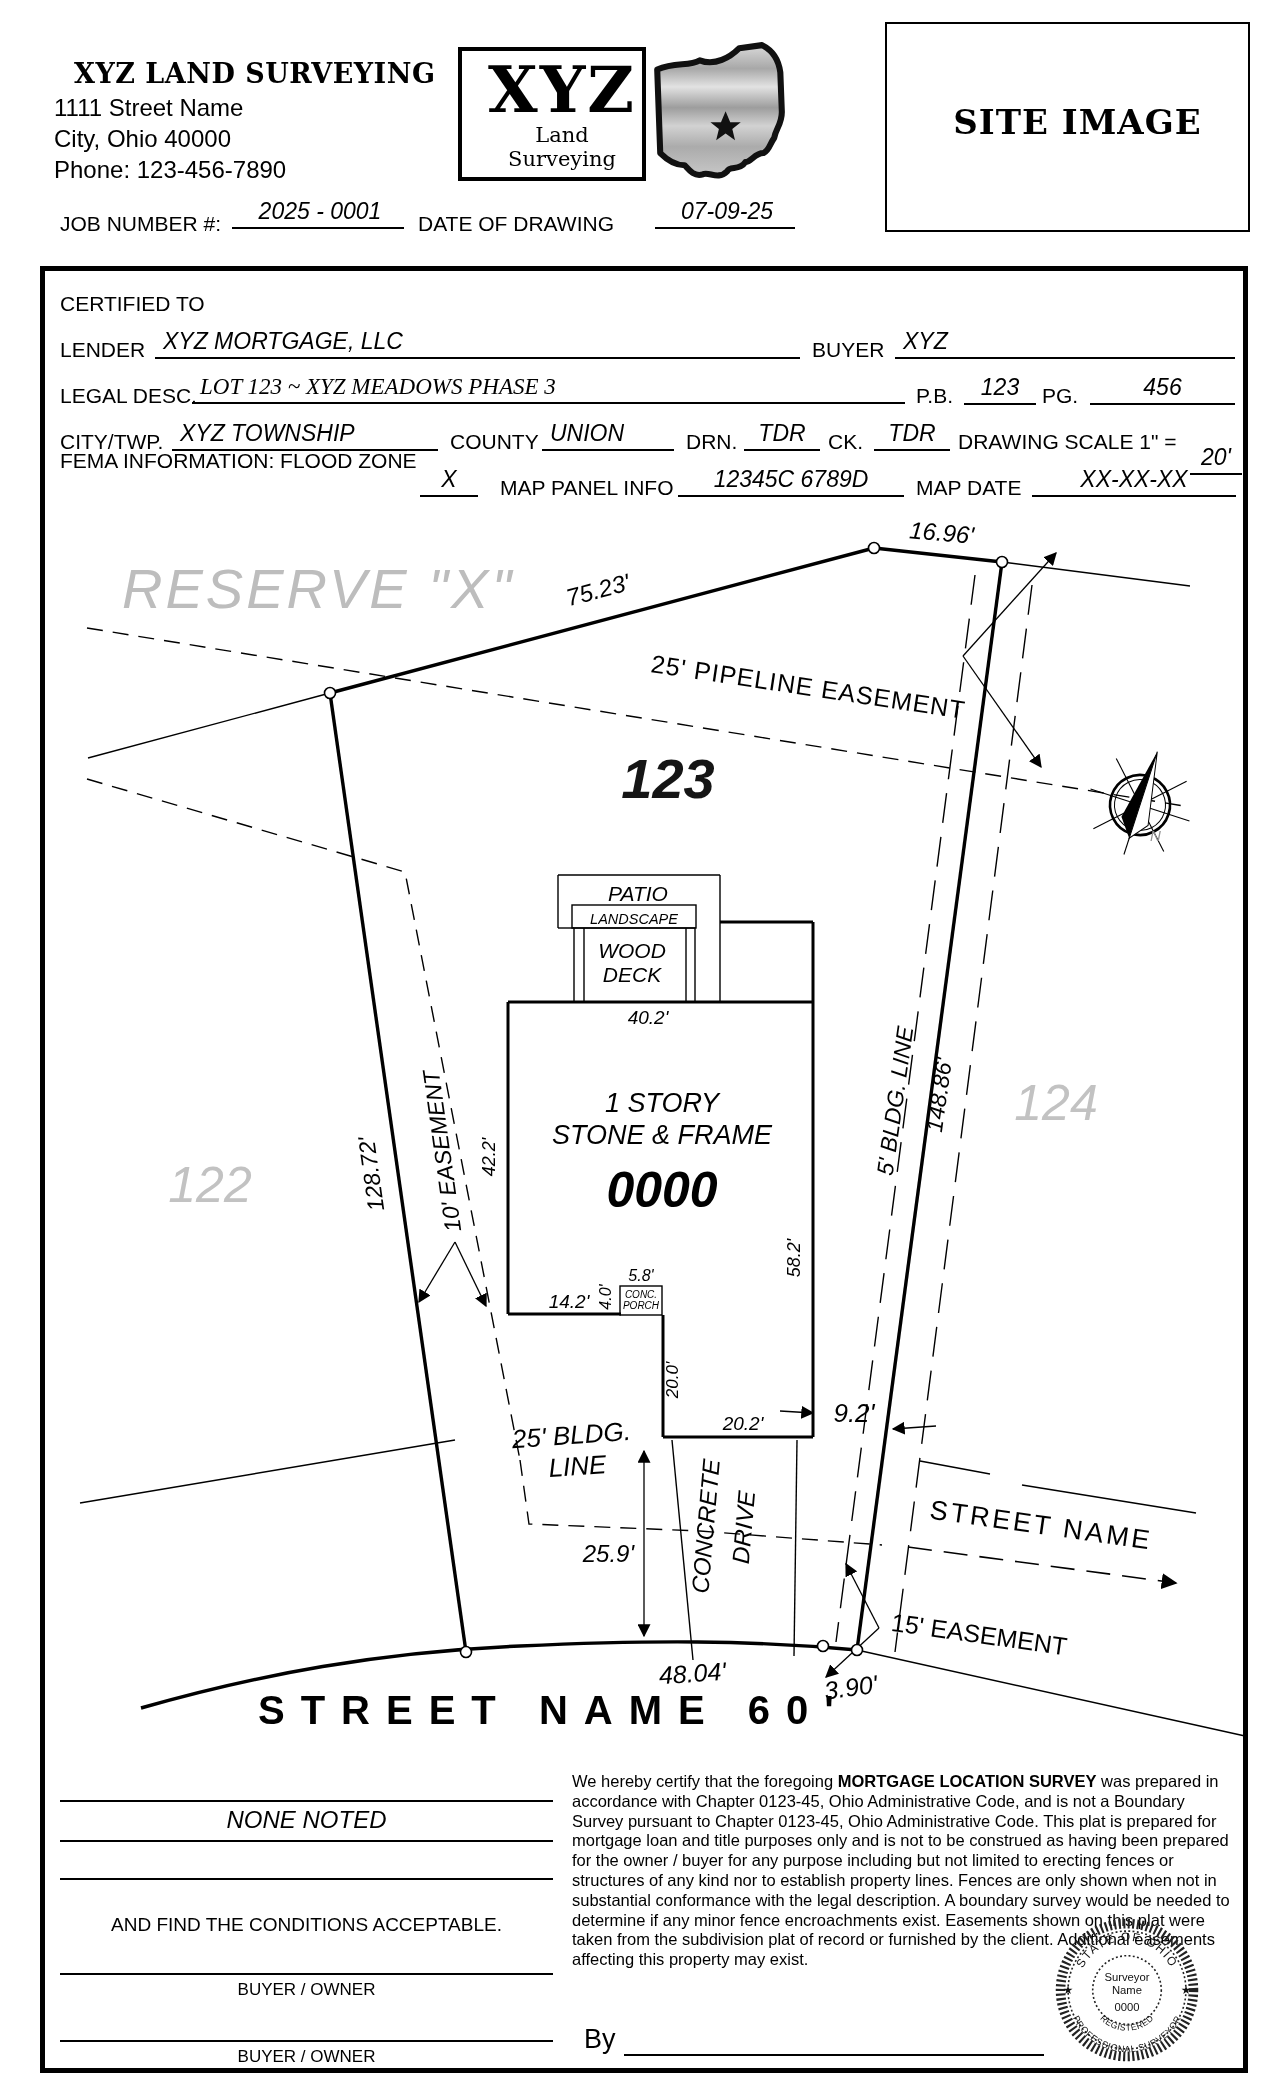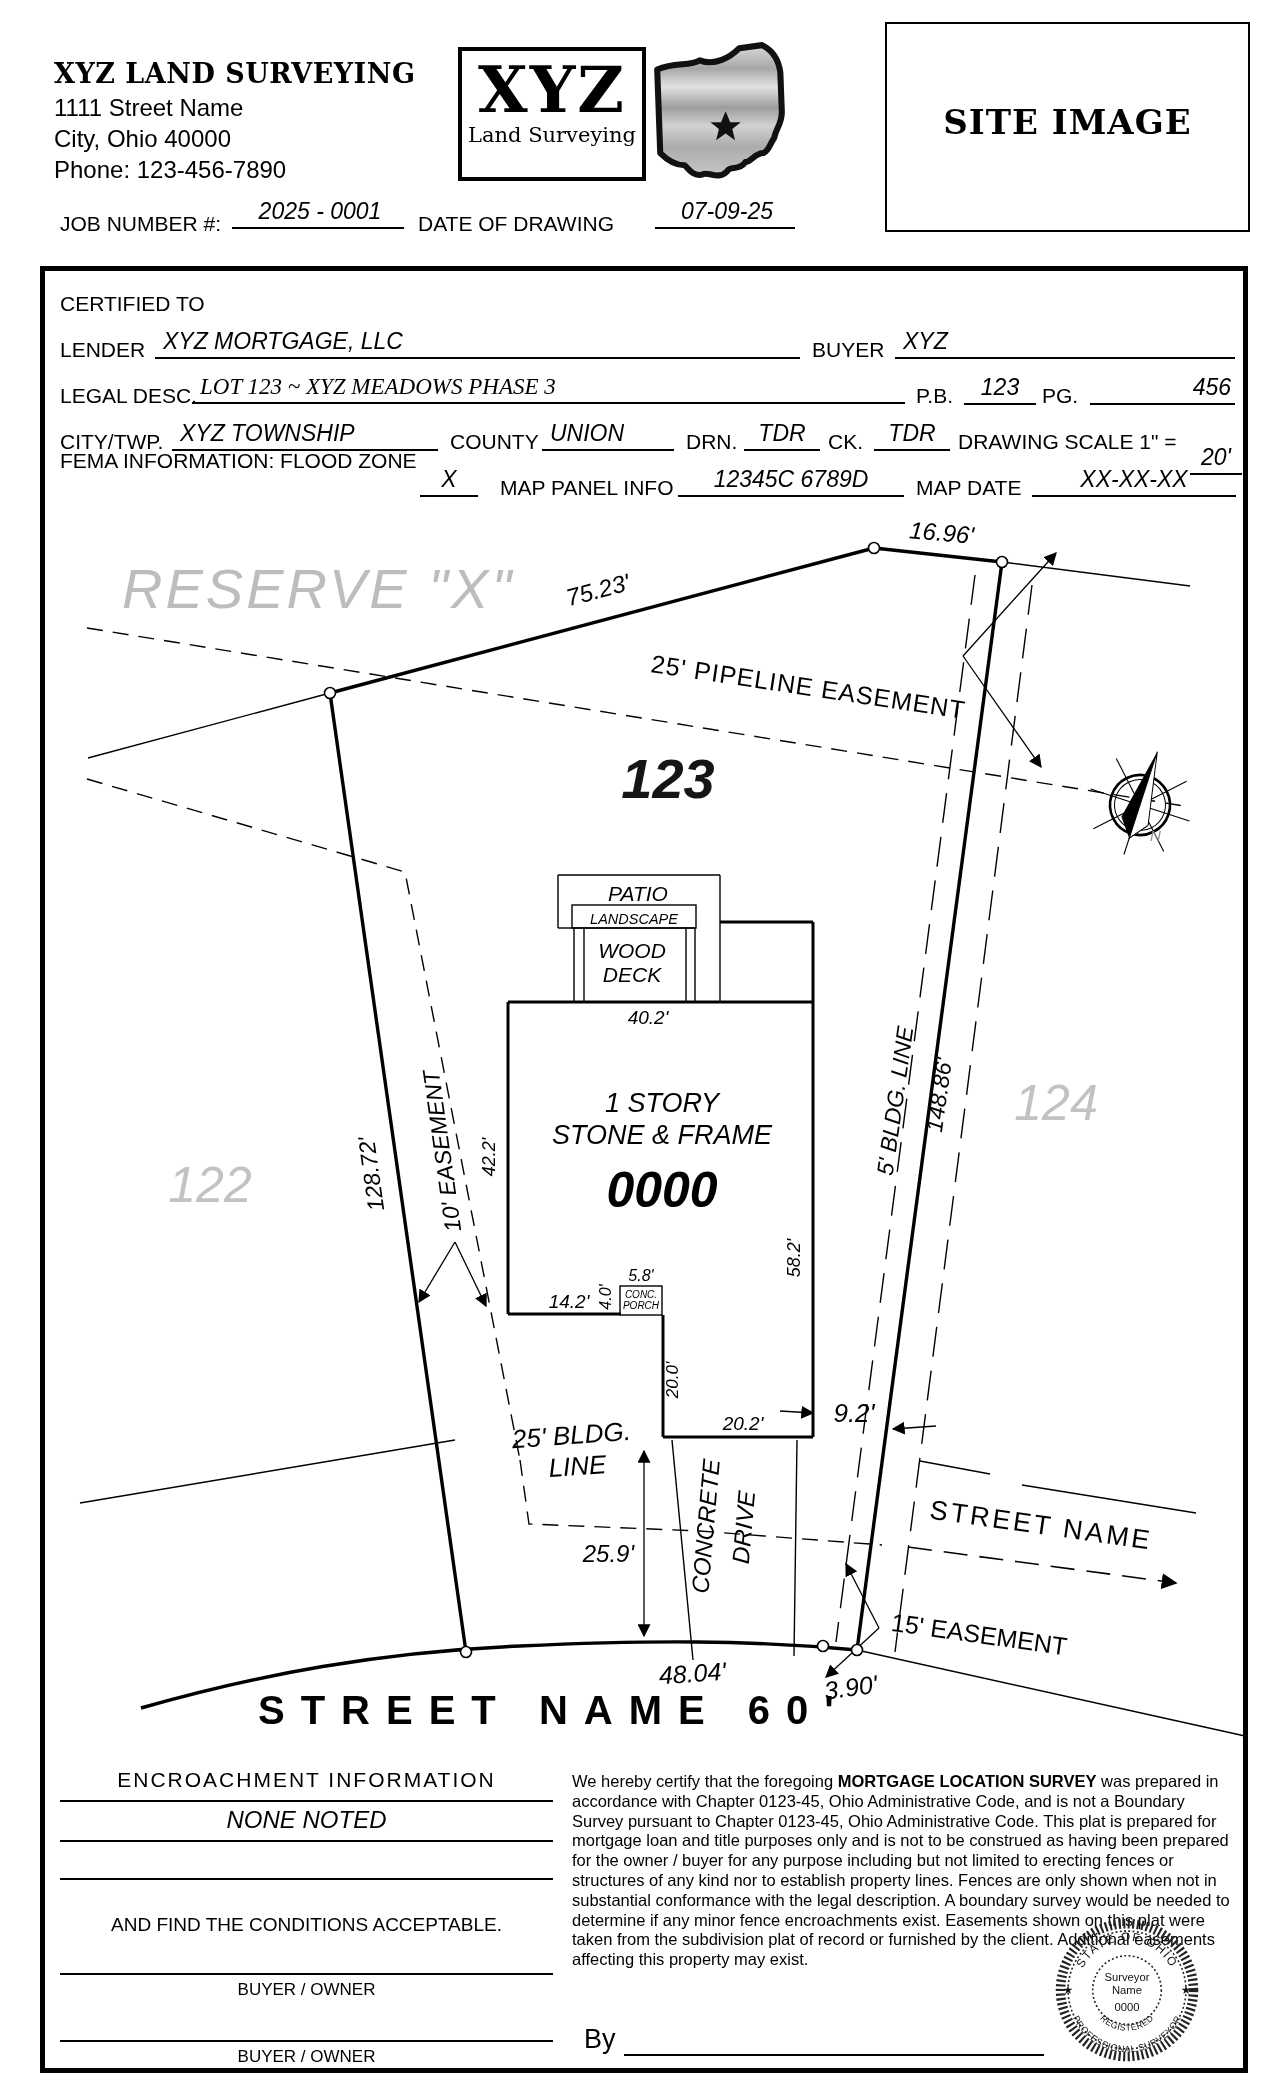--- a/index.html
+++ b/index.html
@@ -1,18 +1,18 @@
 <!DOCTYPE html>
 <html><head>
 <meta charset="utf-8">
 <style>
   html,body{margin:0;padding:0;background:#e8e8e8;}
   #page{position:relative;width:1275px;height:2100px;background:#ffffff;font-family:"Liberation Sans",sans-serif;color:#000;overflow:hidden;}
   .abs{position:absolute;}
-  .serif{font-family:"DejaVu Serif","Liberation Serif",serif;}
+  .serif{font-family:"DejaVu Serif","Liberation Serif",serif;margin-left:20px;}
   .flabel{position:absolute;font-size:21px;white-space:nowrap;}
   .fval{position:absolute;border-bottom:2px solid #000;font-style:italic;font-size:23px;white-space:nowrap;padding:0 4px 2px 8px;box-sizing:border-box;}
   .fval.center{text-align:center;padding-left:4px;}
   .uline{position:absolute;border-bottom:2px solid #000;}
   .ctext{text-align:center;}
   svg text{font-family:"Liberation Sans",sans-serif;}
 </style>
 </head>
 <body>
 
@@ -60,21 +60,21 @@
   <div class="flabel" style="left:60px;top:338px;">LENDER</div>
   <div class="fval" style="left:155px;top:328px;width:645px;">XYZ MORTGAGE, LLC</div>
   <div class="flabel" style="left:812px;top:338px;">BUYER</div>
   <div class="fval" style="left:895px;top:328px;width:340px;">XYZ</div>
 
   <div class="flabel" style="left:60px;top:384px;">LEGAL DESC.</div>
   <div class="fval" style="left:192px;top:374px;width:713px;font-family:Liberation Serif, serif;">LOT 123  ~  XYZ MEADOWS PHASE 3</div>
   <div class="flabel" style="left:916px;top:384px;">P.B.</div>
   <div class="fval center" style="left:964px;top:374px;width:72px;">123</div>
   <div class="flabel" style="left:1042px;top:384px;">PG.</div>
-  <div class="fval center" style="left:1090px;top:374px;width:145px;text-align:right;">456</div>
+  <div class="fval center" style="left:1090px;top:374px;width:145px;text-align:center;">456</div>
 
   <div class="flabel" style="left:60px;top:430px;">CITY/TWP.</div>
   <div class="fval" style="left:172px;top:420px;width:266px;">XYZ TOWNSHIP</div>
   <div class="flabel" style="left:450px;top:430px;">COUNTY</div>
   <div class="fval" style="left:542px;top:420px;width:132px;">UNION</div>
   <div class="flabel" style="left:686px;top:430px;">DRN.</div>
   <div class="fval center" style="left:744px;top:420px;width:76px;">TDR</div>
   <div class="flabel" style="left:828px;top:430px;">CK.</div>
   <div class="fval center" style="left:874px;top:420px;width:76px;">TDR</div>
   <div class="flabel" style="left:958px;top:430px;">DRAWING SCALE 1" =</div>
@@ -214,21 +214,20 @@
     <text x="714" y="1527" transform="rotate(-85 714 1527)" text-anchor="middle" font-size="24" font-style="italic">CONCRETE</text>
     <text x="752" y="1528" transform="rotate(-85 752 1528)" text-anchor="middle" font-size="24" font-style="italic">DRIVE</text>
     <text x="634" y="1562" text-anchor="end" font-size="24" font-style="italic">25.9'</text>
     <text x="693" y="1682" transform="rotate(-4 693 1682)" text-anchor="middle" font-size="25" font-style="italic">48.04'</text>
     <text x="852" y="1696" transform="rotate(-8 852 1696)" text-anchor="middle" font-size="25" font-style="italic">3.90'</text>
     <text x="1040" y="1534" transform="rotate(8 1040 1534)" text-anchor="middle" font-size="27" letter-spacing="3">STREET NAME</text>
     <text x="978" y="1643" transform="rotate(8 978 1643)" text-anchor="middle" font-size="25">15' EASEMENT</text>
     <text x="258" y="1724" font-size="40" font-weight="600" letter-spacing="16">STREET NAME 60'</text>
   </svg>
 
-  <div class="abs ctext" style="left:60px;top:1768px;width:493px;font-size:21px;letter-spacing:2px;">ENCROACHMENT INFORMATION</div>
   <div class="uline" style="left:60px;top:1800px;width:493px;"></div>
   <div class="abs ctext" style="left:60px;top:1806px;width:493px;font-size:24px;font-style:italic;">NONE NOTED</div>
   <div class="uline" style="left:60px;top:1840px;width:493px;"></div>
   <div class="uline" style="left:60px;top:1878px;width:493px;"></div>
   <div class="abs ctext" style="left:60px;top:1914px;width:493px;font-size:19px;">AND FIND THE CONDITIONS ACCEPTABLE.</div>
   <div class="uline" style="left:60px;top:1973px;width:493px;"></div>
   <div class="abs ctext" style="left:60px;top:1980px;width:493px;font-size:17px;">BUYER / OWNER</div>
   <div class="uline" style="left:60px;top:2040px;width:493px;"></div>
   <div class="abs ctext" style="left:60px;top:2047px;width:493px;font-size:17px;">BUYER / OWNER</div>
 

